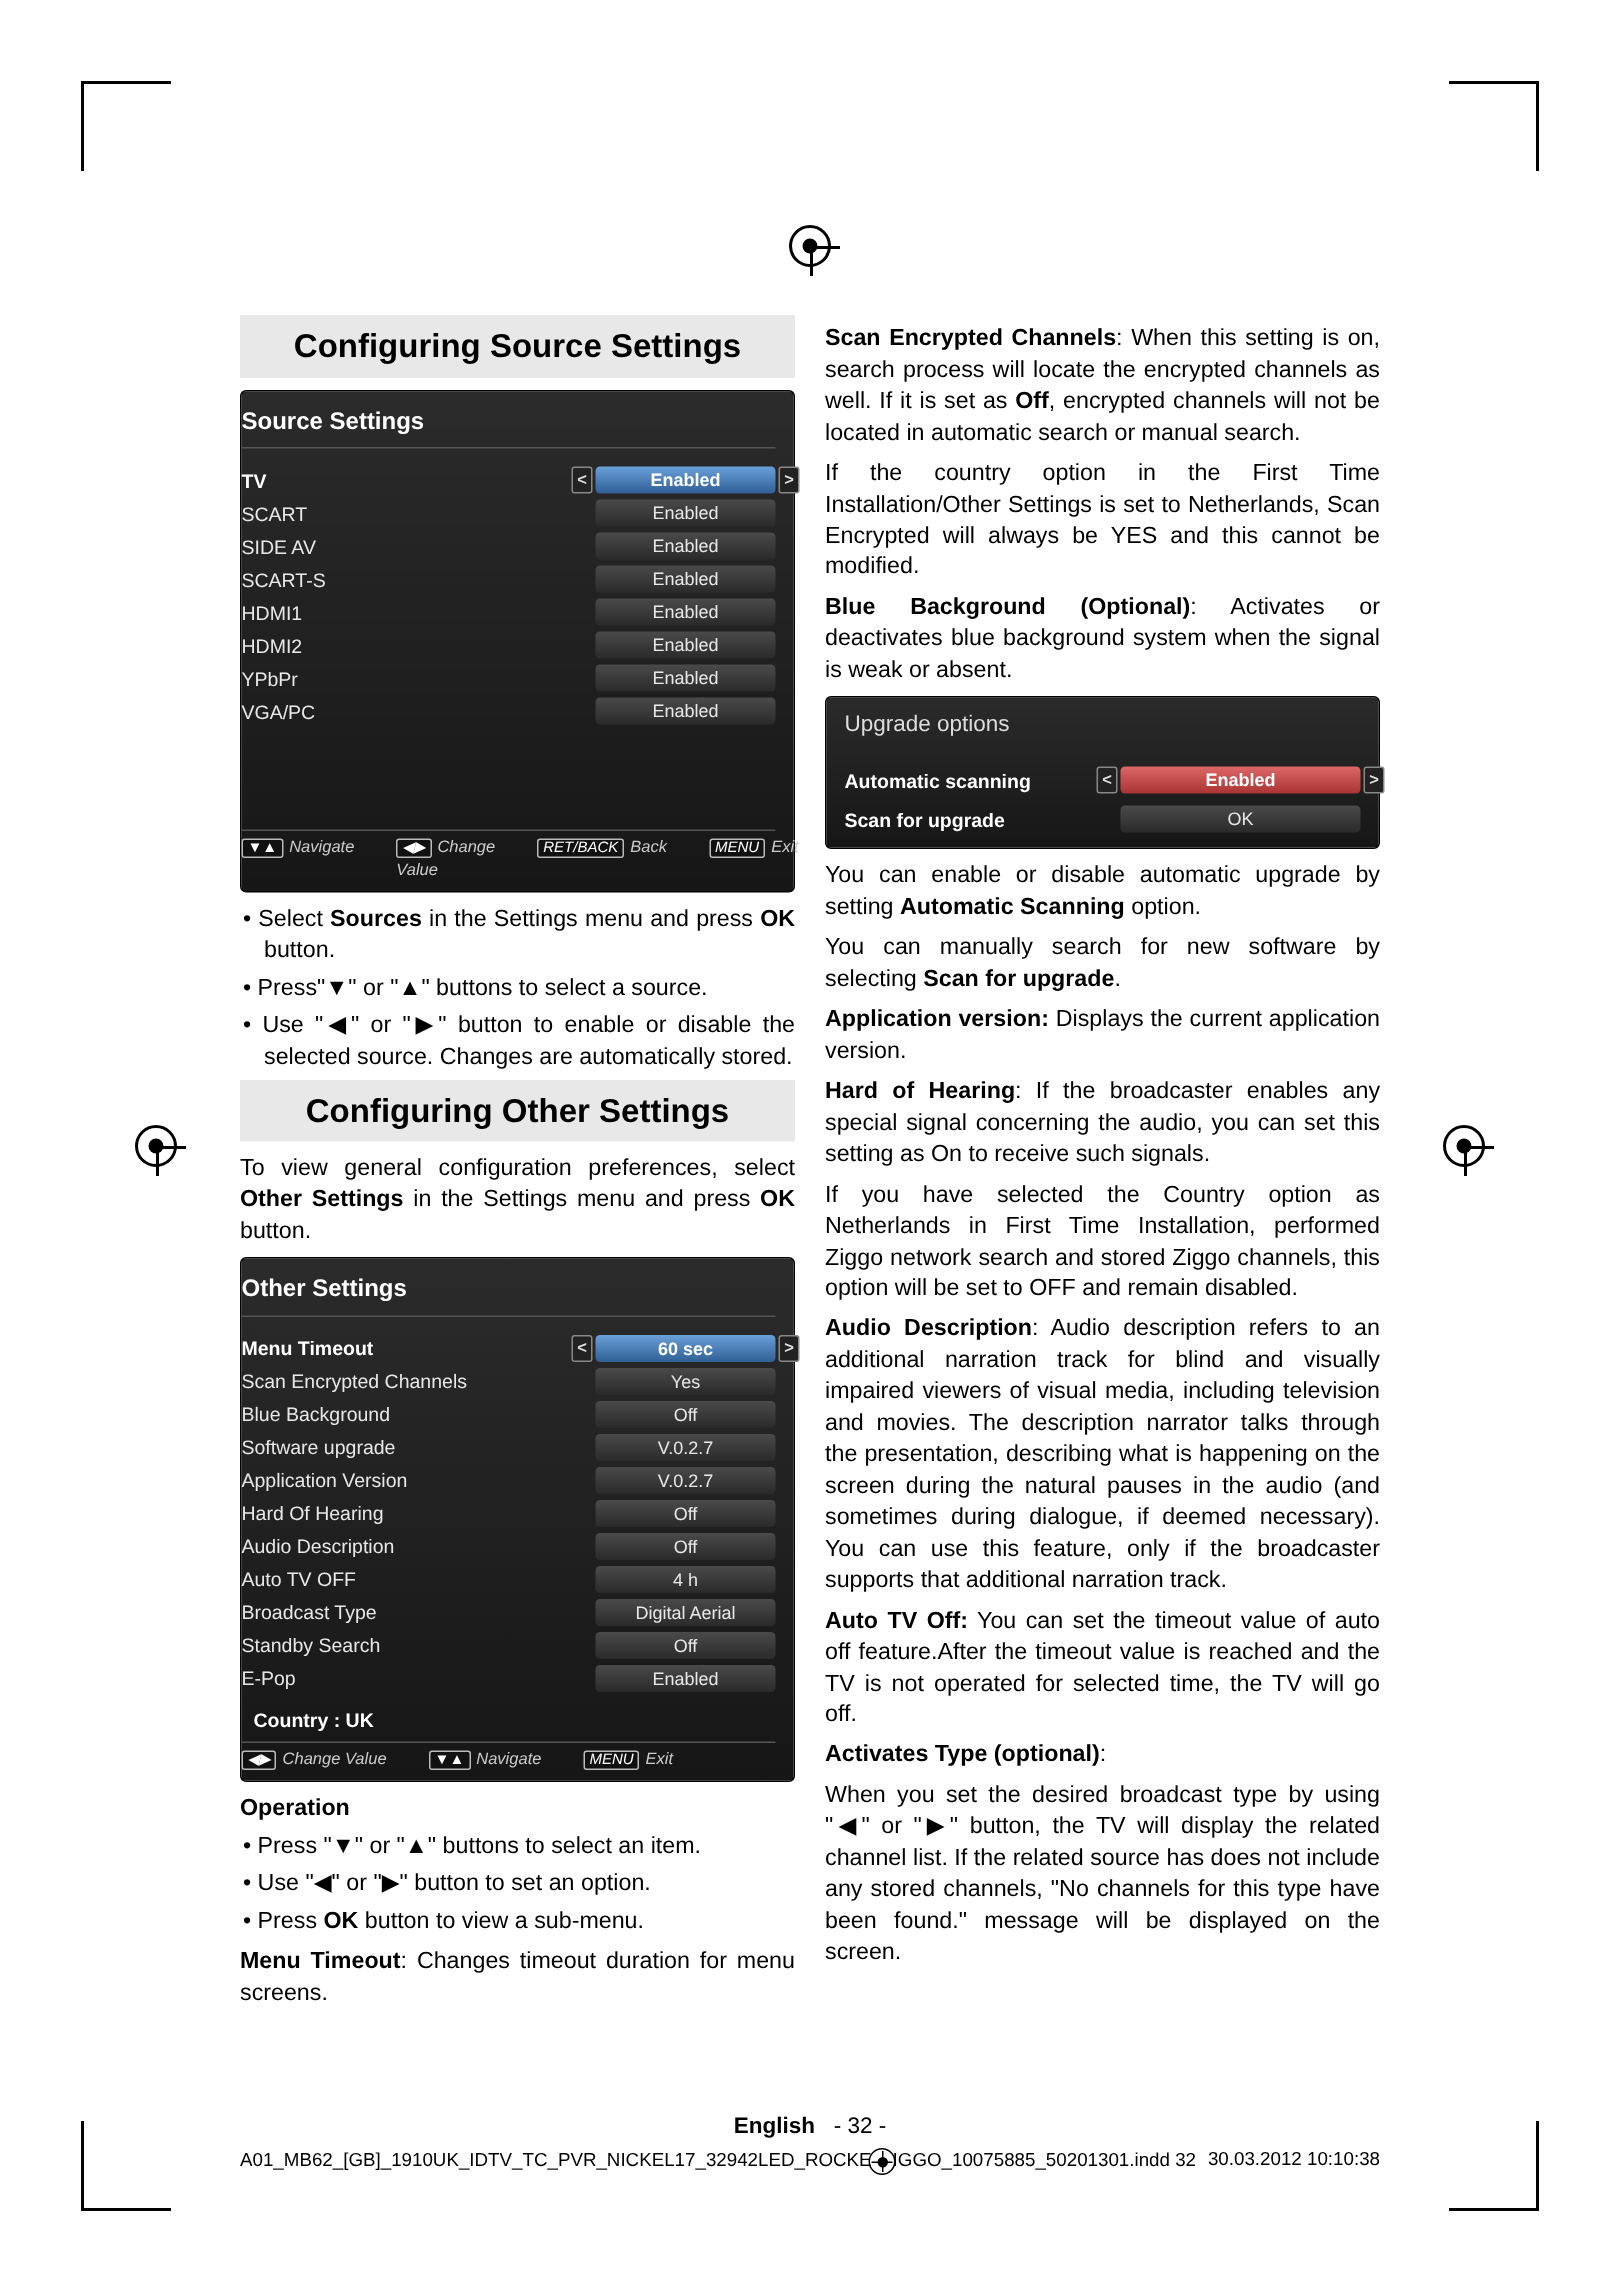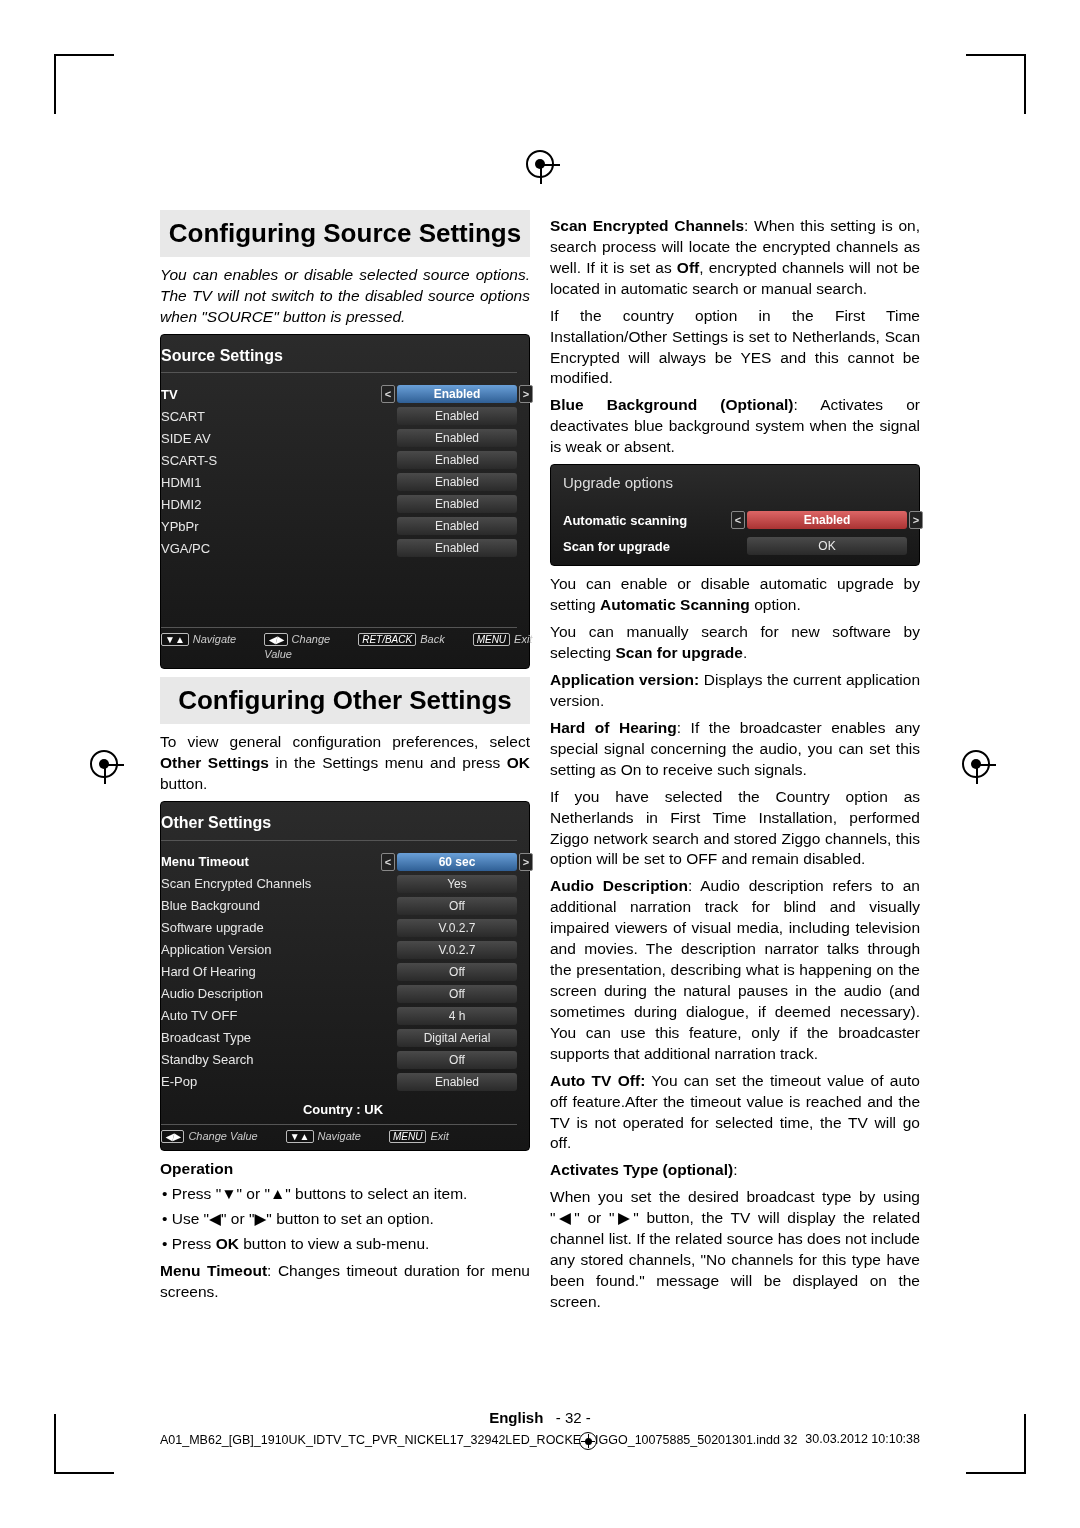--- a/index.html
+++ b/index.html
@@ -35,21 +35,21 @@
   .reg-inner::after { width:2px; height:20px; }
   .reg-dot { width:10px; height:10px; background:#000; border-radius:50%; position:absolute; }
 
   .page {
     position:absolute; top:210px; left:160px; right:160px; bottom:180px;
     display:flex; gap:20px;
     font-size:15.5px; line-height:1.35;
   }
   .col { flex:1; min-width:0; }
   h2.sec {
-    background:#e8e8e8; font-size:26px; font-weight:bold;
+    background:#e8e8e8; font-size:22px; font-weight:bold;
     padding:6px 8px; margin-bottom:8px; text-align:center;
   }
   .intro { font-style:italic; text-align:justify; margin-bottom:6px;}
   .osd {
     background: linear-gradient(#2b2b2b,#161616);
     border:1px solid #000; border-radius:4px;
     color:#e8e8e8; padding:10px 12px 6px 0; margin:6px 0 8px 0;
     font-size:13px;
   }
   .osd .title { font-size:16px; font-weight:bold; border-bottom:1px solid #555; padding-bottom:6px; margin-bottom:8px; color:#fff;}
@@ -58,21 +58,21 @@
   .osd .row .v { width:120px; text-align:center; position:relative;
     background:linear-gradient(#4a4a4a,#2a2a2a); border-radius:3px; height:18px; line-height:18px; font-size:12px;}
   .osd .row.sel .v { background:linear-gradient(#6aa0d8,#2f5f95); color:#fff; font-weight:bold;}
   .osd .row.sel .k { color:#fff; font-weight:bold;}
   .arrowL, .arrowR { position:absolute; top:0; height:18px; width:14px; display:flex; align-items:center; justify-content:center; font-size:11px; color:#ddd;}
   .arrowL { left:-16px; } .arrowR { right:-16px; }
   .osd .row.sel .arrowL, .osd .row.sel .arrowR { border:1px solid #888; border-radius:2px; background:#222;}
   .osd .footer { border-top:1px solid #555; margin-top:70px; padding-top:4px; display:flex; gap:28px; font-size:11px; color:#ccc;font-style:italic;}
   .osd.other .footer { margin-top:6px; }
   .ftag { border:1px solid #bbb; border-radius:2px; padding:0 3px; font-size:10px; margin-right:4px; color:#fff; background:#111;}
-  .osd .country { font-weight:bold; color:#fff; margin-top:10px; padding-left:8px;text-align:center;}
+  .osd .country { font-weight:bold; color:#fff; margin-top:10px; padding-left:8px;}
   ul.bul { list-style:none; padding-left:2px; }
   ul.bul li { text-align:justify; margin:4px 0; padding-left:14px; text-indent:-14px;}
   ul.bul li::before { content:"• "; }
   p.body { text-align:justify; margin:6px 0;}
   .subhead { font-weight:bold; margin:8px 0 4px 0;}
   .osd.upgrade { padding:8px 12px 10px 12px; }
   .osd.upgrade .title2 { font-size:15px; color:#ddd; margin-bottom:10px; }
   .osd.upgrade .row .v { width:160px; }
   .osd.upgrade .row { height:26px; }
   .osd.upgrade .row .k { color:#fff; font-weight:bold; }
@@ -104,21 +104,20 @@
   </div>
 <div class="reg-right">
     <span class="reg-inner"></span>
     <span class="reg-dot"></span>
   </div>
 
 <div class="page">
 
   <div class="col">
     <h2 class="sec">Configuring Source Settings</h2>
-    <p class="intro">You can enables or disable selected source options. The TV will not switch to the disabled source options when "SOURCE" button is pressed.</p>
 
     <div class="osd">
       <div class="title">Source Settings</div>
       <div id="src-rows">
           <div class="row sel">
             <span class="k">TV</span>
             <span class="v"><span class="arrowL">&lt;</span>Enabled<span class="arrowR">&gt;</span></span>
           </div>
           <div class="row">
             <span class="k">SCART</span>
@@ -150,20 +149,25 @@
           </div>
         </div>
       <div class="footer">
         <span><span class="ftag">▼▲</span><span>Navigate</span></span>
         <span><span class="ftag">◀▶</span><span>Change Value</span></span>
         <span><span class="ftag">RET/BACK</span><span>Back</span></span>
         <span><span class="ftag">MENU</span><span>Exit</span></span>
       </div>
     </div>
 
+    <ul class="bul" id="bul-src">
+        <li>Select <b>Sources</b> in the Settings menu and press <b>OK</b> button.</li>
+        <li>Press"▼" or "▲" buttons to select a source.</li>
+        <li>Use "◀" or "▶" button to enable or disable the selected source. Changes are automatically stored.</li>
+      </ul>
 
     <h2 class="sec">Configuring Other Settings</h2>
     <p class="body">To view general configuration preferences, select <b>Other Settings</b> in the Settings menu and press <b>OK</b> button.</p>
 
     <div class="osd other">
       <div class="title">Other Settings</div>
       <div id="oth-rows">
           <div class="row sel">
             <span class="k">Menu Timeout</span>
             <span class="v"><span class="arrowL">&lt;</span>60 sec<span class="arrowR">&gt;</span></span>

